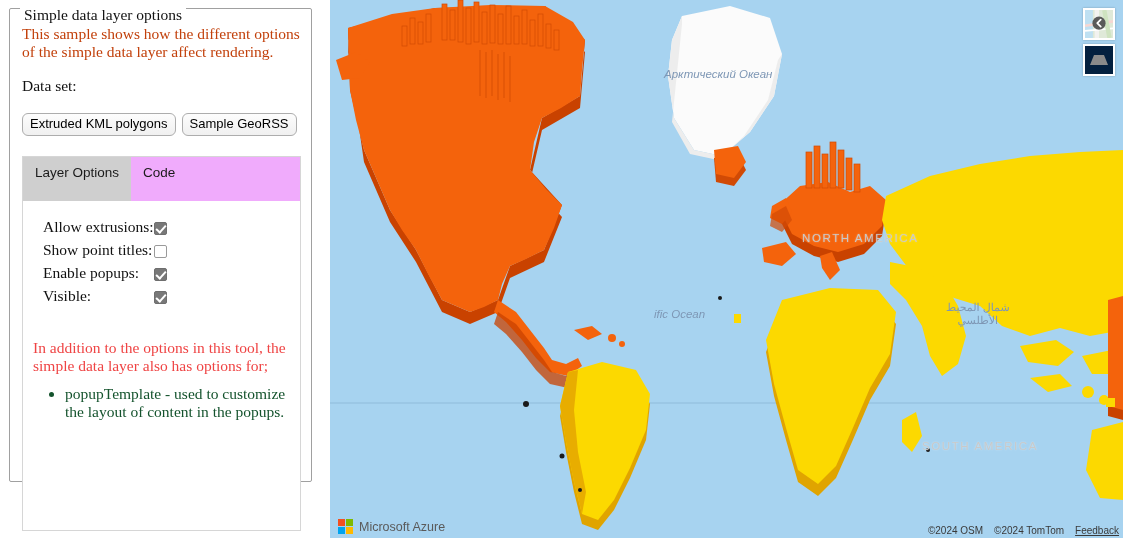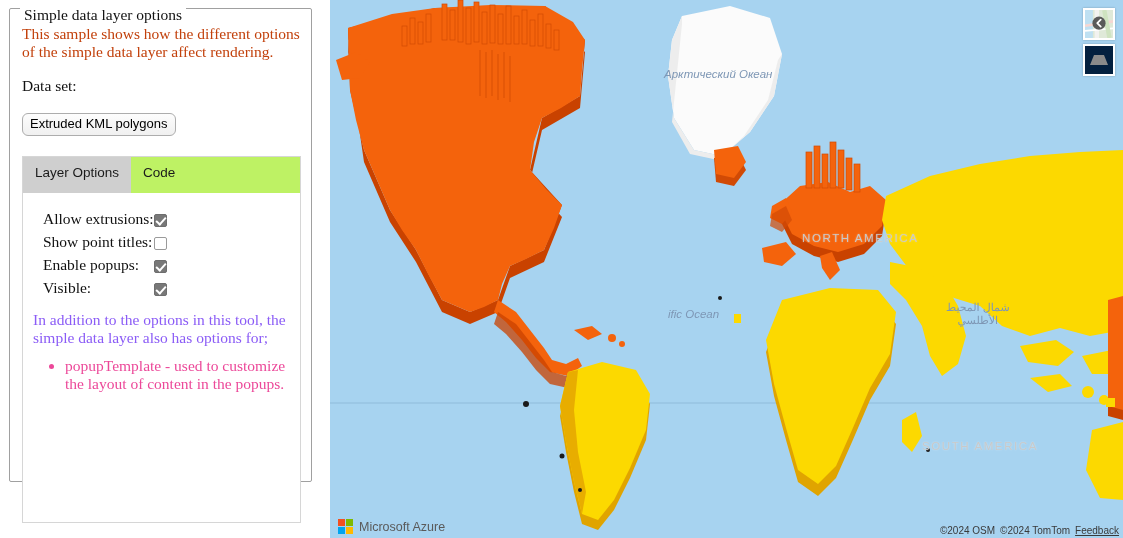--- a/index.html
+++ b/index.html
@@ -65,24 +65,24 @@
     padding: 3px 7px 4px 7px;
     line-height: 14px;
     cursor: pointer;
     margin-top: 16px;
   }
 
   
   .tab-wrap { margin-top: 20px; width: 279px; }
   .tab-strip {
     display: flex;
-    background: #bef264;
+    background: #f0abfc;
     border: 1px solid #d6d6d6;
     border-bottom: none;
-    height: 37px;
+    height: 45px;
   }
   .tab {
     font-family: "Liberation Sans", sans-serif;
     font-size: 13.5px;
     color: #1a1a1a;
     padding: 5px 12px 0 12px;
     line-height: 21px;
     cursor: pointer;
     background: transparent;
     white-space: nowrap;
@@ -122,33 +122,33 @@
     content: "";
     position: absolute;
     left: 3.5px; top: 0.5px;
     width: 4px; height: 8px;
     border: solid #ffffff;
     border-width: 0 2px 2px 0;
     transform: rotate(42deg);
   }
 
   p.note {
-    margin: 12px 0 0 0;
+    margin: 32px 0 0 0;
     font-size: 15.5px;
     line-height: 18px;
-    color: #8b5cf6;
+    color: #ef4444;
   }
   ul.opt-list {
     margin: 10px 0 0 0;
     padding-left: 32px;
   }
   ul.opt-list li {
     font-size: 15.5px;
     line-height: 18px;
-    color: #ec4899;
+    color: #14532d;
   }
 
   
   #map {
     position: relative;
     flex: 1 1 auto;
     height: 538px;
     background: #a7d3f0;
     overflow: hidden;
   }
@@ -225,41 +225,42 @@
     color: #5a5a5a;
     text-align: right;
   }
   .attrib {
     position: absolute;
     right: 4px; bottom: 2px;
     font-family: "Liberation Sans", sans-serif;
     font-size: 10px;
     color: #3a3a3a;
     display: flex;
-    gap: 5px;
+    gap: 11px;
     align-items: baseline;
   }
   .attrib .feedback { text-decoration: underline; cursor: pointer; }
 </style>
 </head>
 <body>
 
 <div id="app">
 
   <div id="side-panel">
     <div class="fieldset">
       <div class="legend">Simple data layer options</div>
 
       <div class="panel-body">
         <p class="intro">This sample shows how the different options of the simple data layer affect rendering.</p>
 
         <div class="dataset-label">Data set:</div>
 
         <div class="btn-row">
           <button class="ds-btn">Extruded KML polygons</button>
+          <button class="ds-btn">Sample GeoRSS</button>
         </div>
 
         <div class="tab-wrap">
           <div class="tab-strip">
             <div class="tab active">Layer Options</div>
             <div class="tab">Code</div>
           </div>
 
           <div class="tab-panel">
             <table class="opts">
@@ -468,21 +469,21 @@
       <g fill="#fcd900">
         <rect x="776" y="398" width="9" height="9"></rect>
         <rect x="404" y="314" width="7" height="9"></rect>
       </g>
     </svg>
 
     <div class="map-label continent-label" style="left:472px; top:232px;">NORTH AMERICA</div>
     <div class="map-label continent-label" style="left:592px; top:440px;">SOUTH AMERICA</div>
 
     <div class="map-label ocean-label" style="left:334px; top:68px;">Арктический Океан</div>
-    <div class="map-label ocean-label" style="left:338px; top:308px;">ific Ocean</div>
+    <div class="map-label ocean-label" style="left:324px; top:308px;">ific Ocean</div>
 
     <div class="map-label ocean-label ar" style="left:616px; top:301px;">
       <div>شمال المحيط</div>
       <div>الأطلسي</div>
     </div>
 
     <div class="map-ctl" id="style-picker-button">
       <svg class="thumb" viewBox="0 0 32 32">
         <rect x="0" y="0" width="32" height="32" fill="#dfe9d8"></rect>
         <rect x="0" y="0" width="9" height="32" fill="#bfe0f2"></rect>

